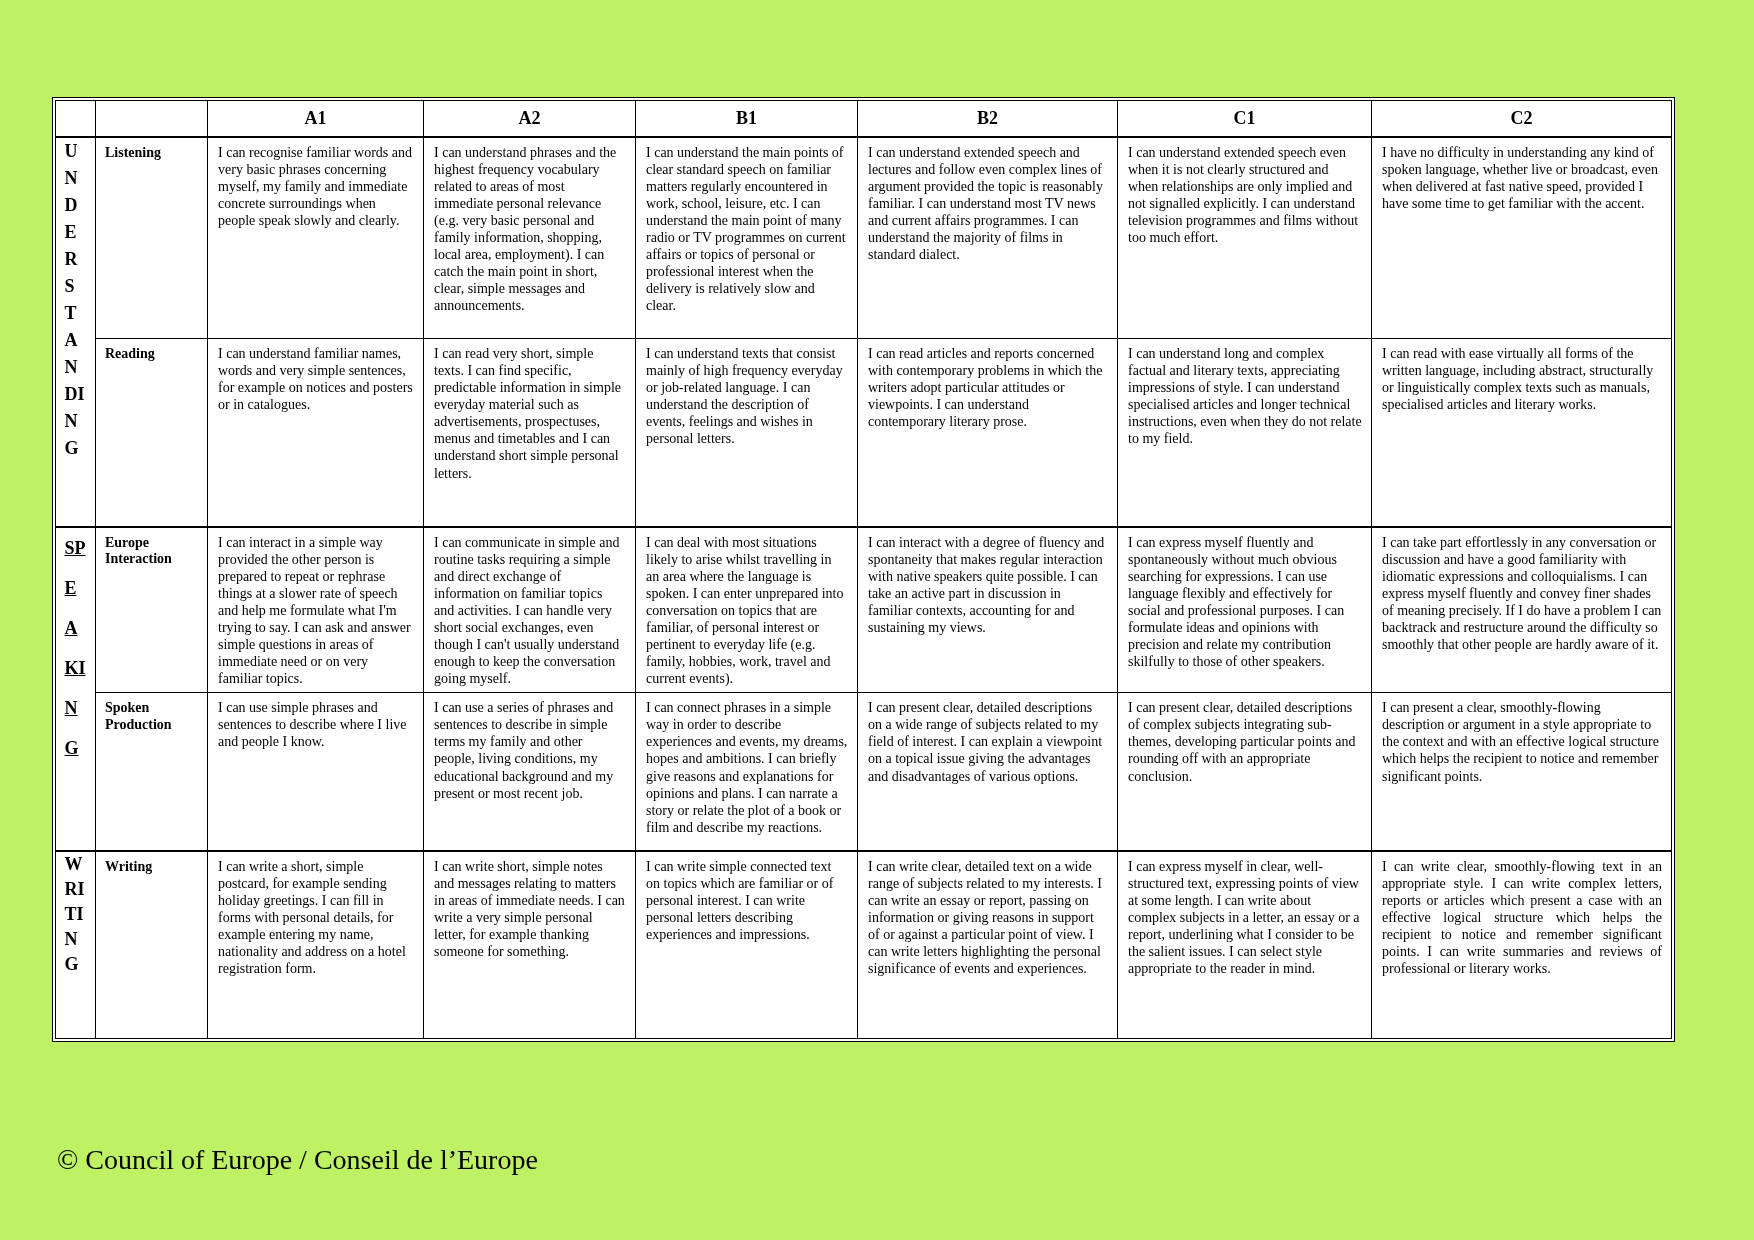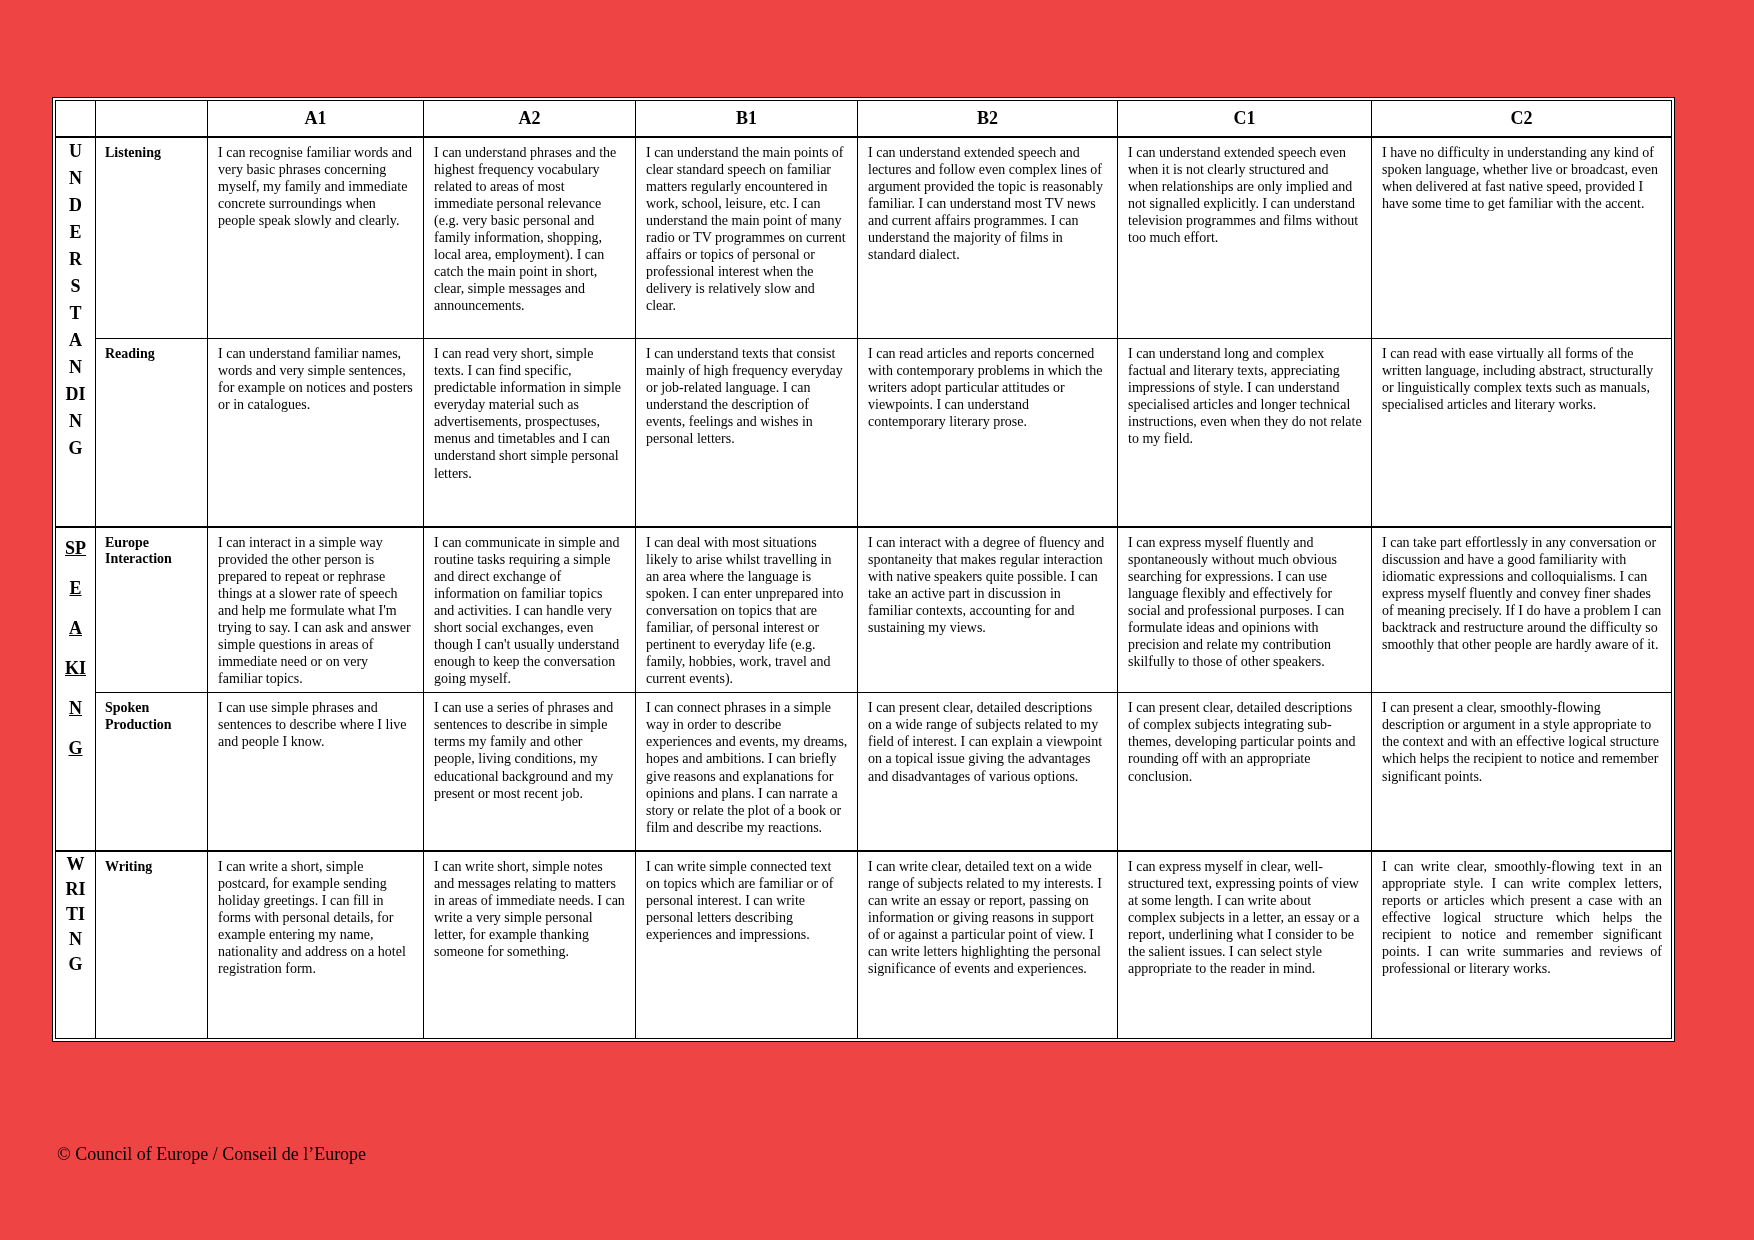--- a/index.html
+++ b/index.html
@@ -1,21 +1,21 @@
 <!DOCTYPE html>
 <html><head>
 <meta charset="utf-8">
 <style>
   * { margin: 0; padding: 0; box-sizing: border-box; }
   body { background: #ffffff; font-family: "Liberation Serif", "DejaVu Serif", serif; }
   .page {
     position: relative;
     width: 1754px;
     height: 1240px;
-    background: #ef4444;
+    background: #bef264;
     overflow: hidden;
   }
   .table-outer {
     position: absolute;
     left: 52px;
     top: 97px;
     border: 1px solid #000;
     padding: 2px;
     background: #fff;
   }
@@ -43,41 +43,41 @@
     vertical-align: middle;
     text-align: center;
   }
   .vlabel {
     font-weight: bold;
     font-size: 18px;
     width: 22px;
     margin: 0 auto;
     word-break: break-all;
     line-height: 27px;
-    text-align: center;
+    text-align: left;
     letter-spacing: 0;
   }
   .vlabel.lh-speaking { line-height: 40px; text-decoration: underline; }
   .vlabel.lh-writing  { line-height: 25px; }
   td.skill-cell {
     font-weight: bold;
     font-size: 14px;
     padding: 7px 6px 4px 9px;
     line-height: 1.2;
   }
   td.desc-cell {
     font-size: 14px;
     line-height: 1.22;
     padding: 6px 9px 5px 10px;
   }
   .copyright {
     position: absolute;
     left: 57px;
     top: 1144px;
-    font-size: 18px;
+    font-size: 28px;
     color: #000;
   }
 </style>
 </head>
 <body>
 
 <div class="page">
 
   <div class="table-outer">
     <table class="cefr">

